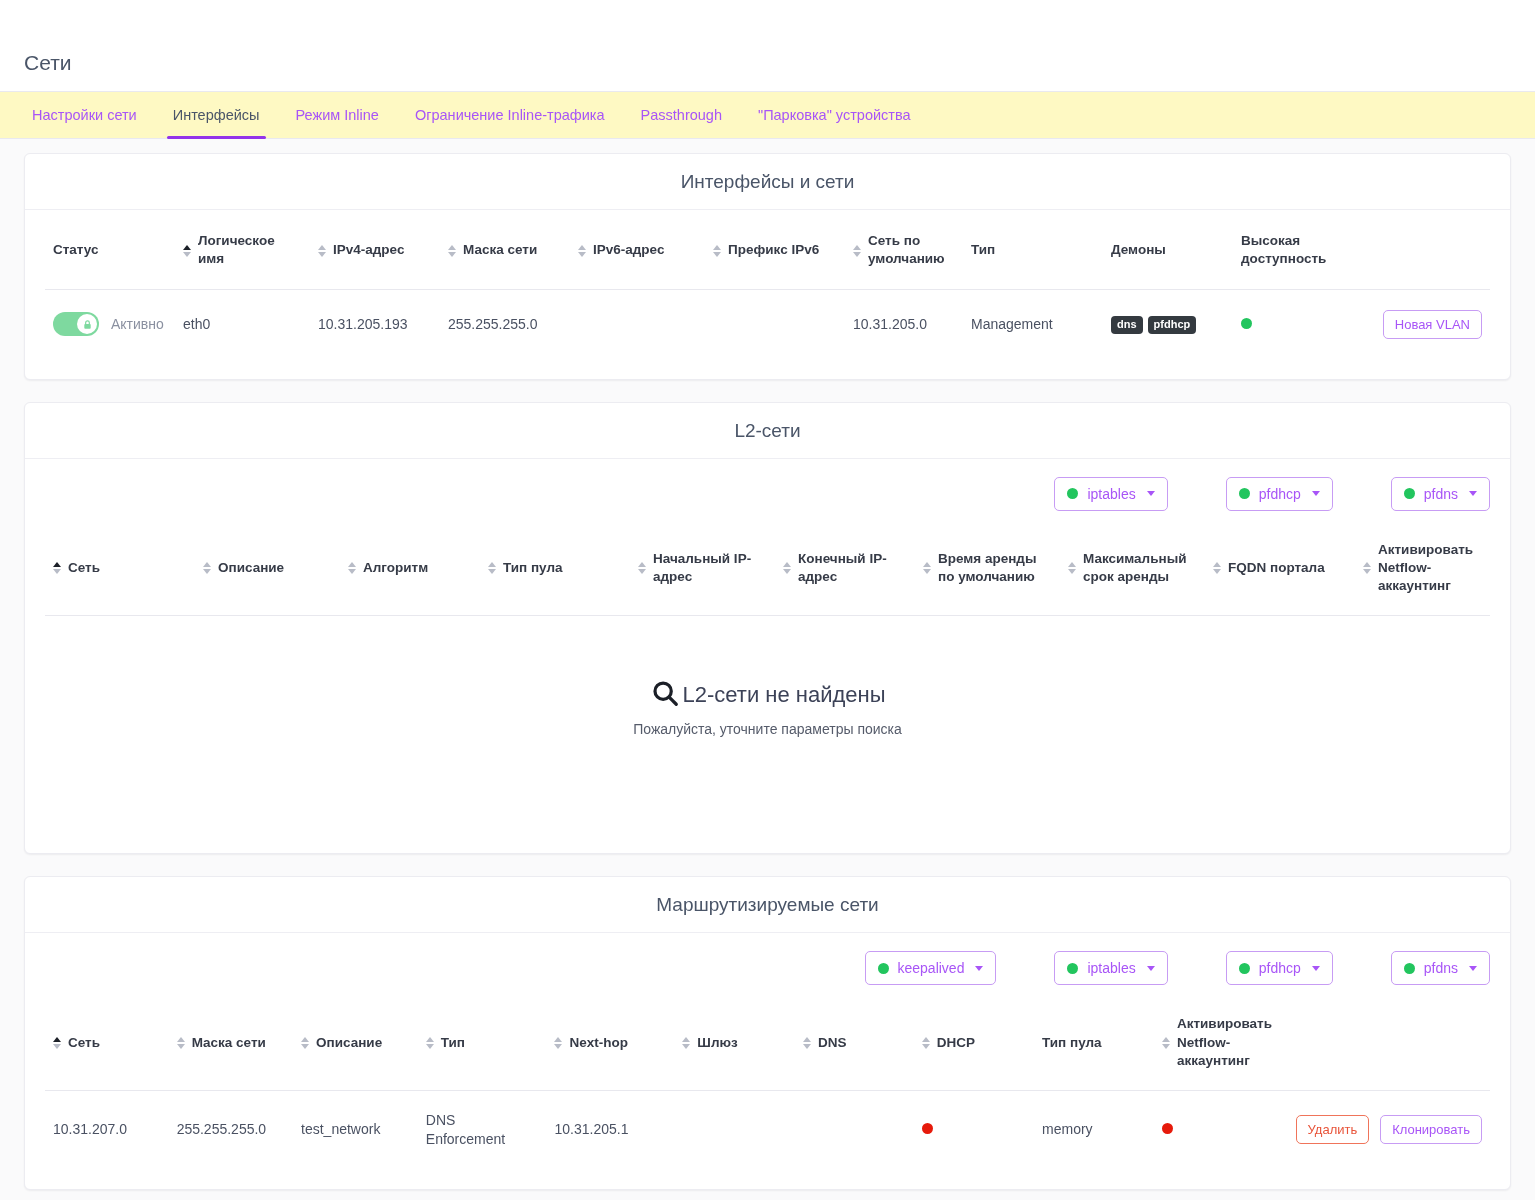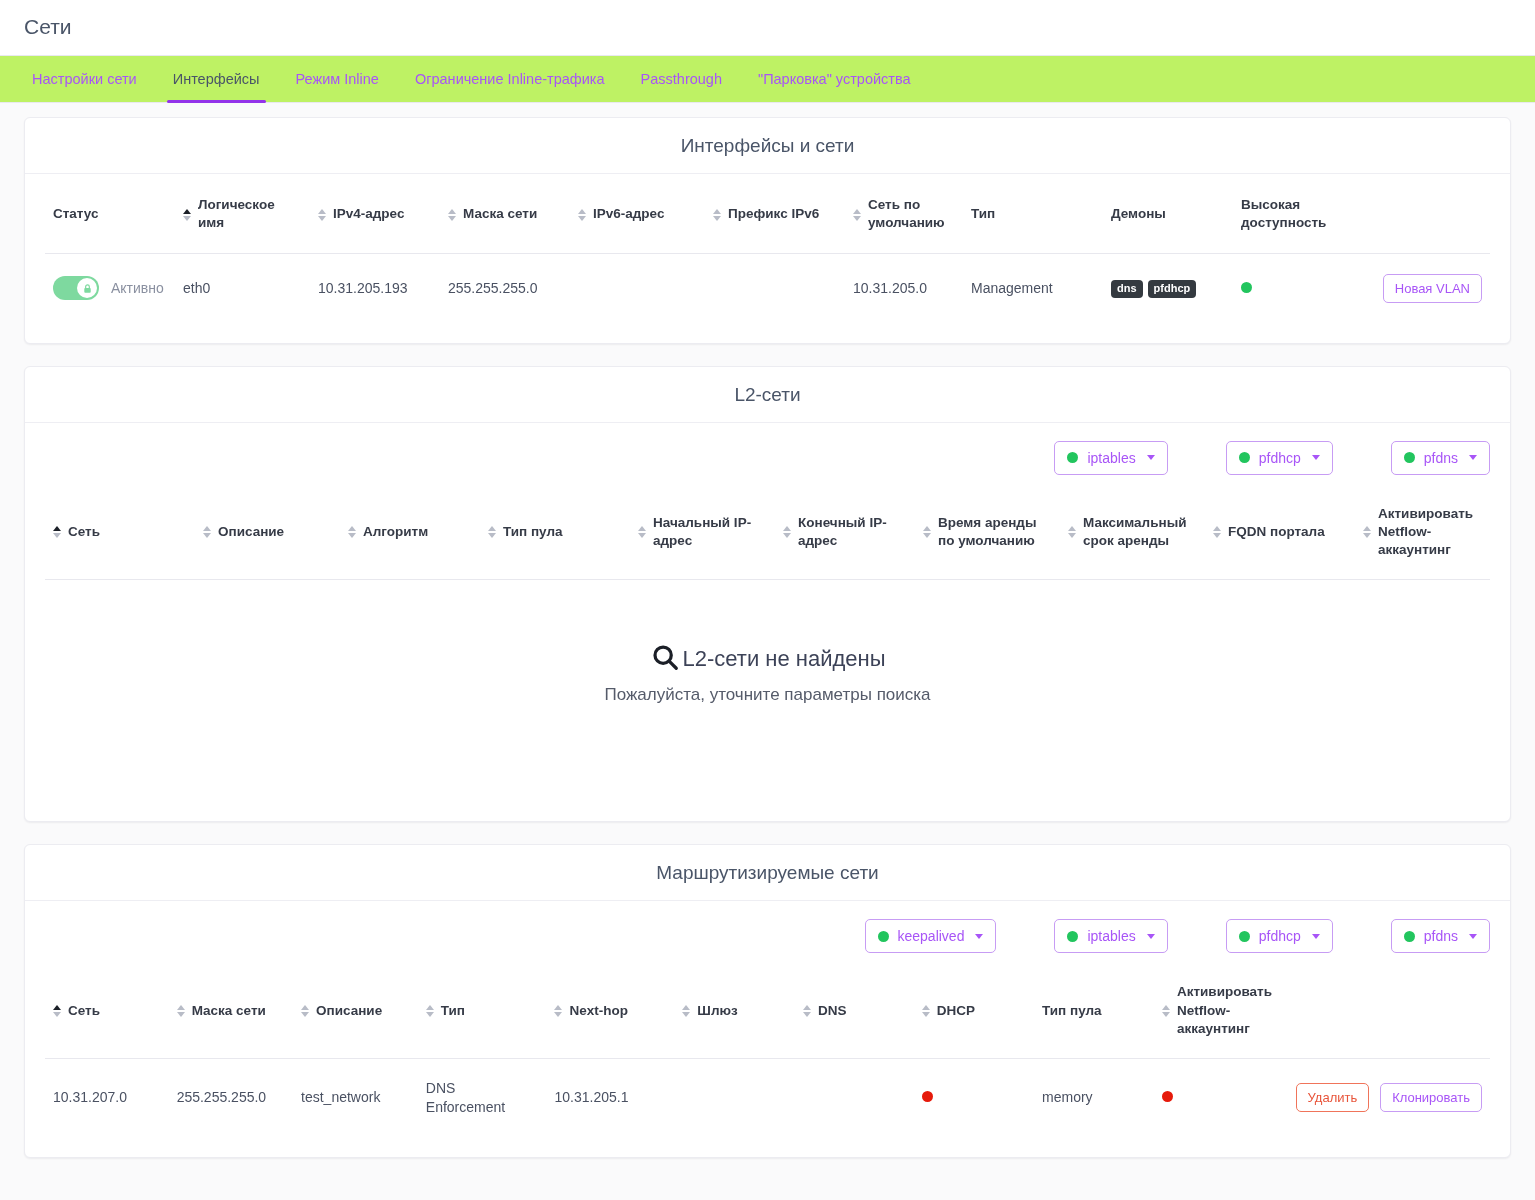--- a/index.html
+++ b/index.html
@@ -17,25 +17,26 @@
   .page-head {
     background: #ffffff;
     border-bottom: 1px solid #e9e9ef;
     padding: 14px 24px 16px 24px;
   }
   .page-title {
     font-size: 21px;
     font-weight: 400;
     color: #4a5568;
     line-height: 1.2;
+    margin-top: 36px;
   }
 
   
   .tabbar {
-    background: #bef264;
+    background: #fef9c3;
     border-bottom: 1px solid #e9e9ef;
     display: flex;
     align-items: stretch;
     padding: 0 14px;
     height: 47px;
   }
   .tab {
     position: relative;
     display: flex;
     align-items: center;
@@ -221,21 +222,21 @@
     align-items: center;
     justify-content: center;
     gap: 3px;
   }
   .empty-title {
     font-size: 22px;
     color: #3c4257;
     font-weight: 400;
   }
   .empty-sub {
-    font-size: 17px;
+    font-size: 14px;
     color: #555b6a;
     margin-top: 9px;
   }
 
   .actions-cell { text-align: right; white-space: nowrap; }
   .actions-cell .btn + .btn { margin-left: 7px; }
   .nowrap { white-space: nowrap; }
 </style>
 </head>
 <body>

